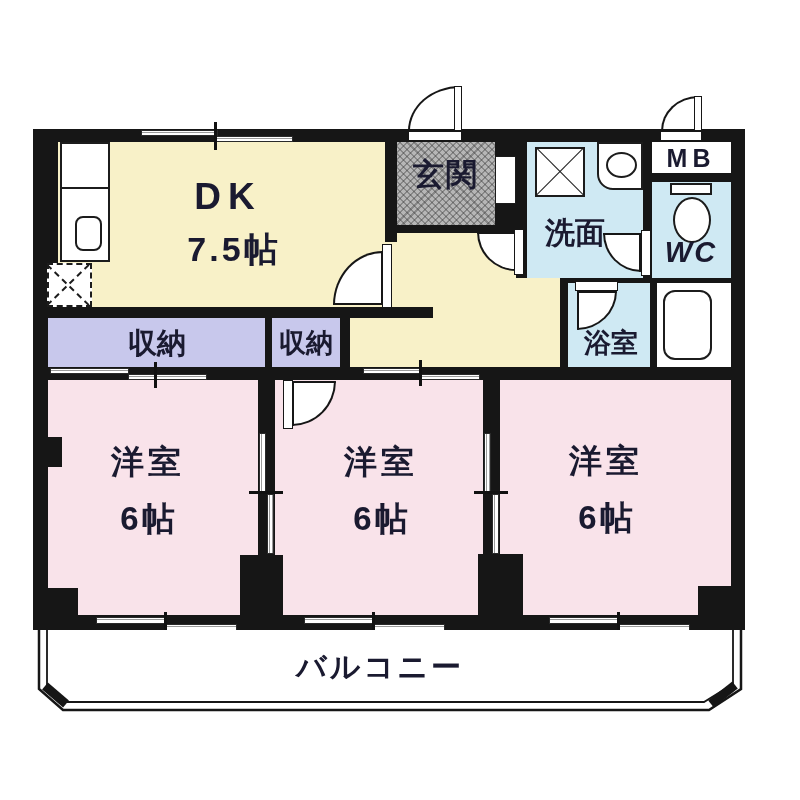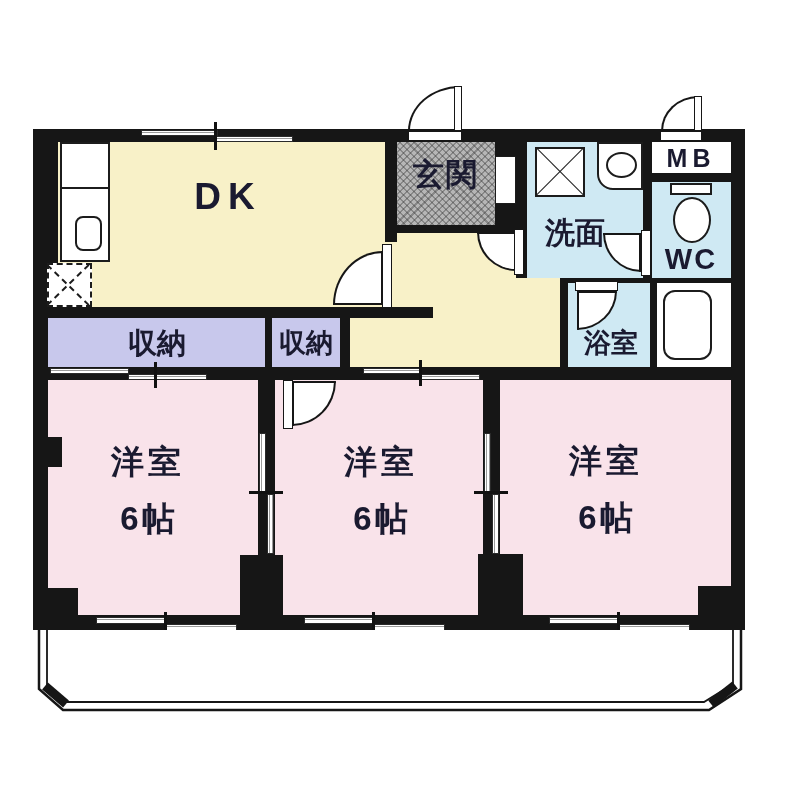--- a/index.html
+++ b/index.html
@@ -148,27 +148,29 @@
   <div class="tick" style="left:617px;top:612px;width:3px;height:26px;"></div>
 
   <svg class="abs" style="left:0;top:0;" width="800" height="800" viewBox="0 0 800 800">
     <path d="M39,630 L39,689 L63,710 L709,710 L741,689 L741,630" fill="#ffffff" stroke="#161616" stroke-width="2.5"></path>
     <path d="M47,630 L47,685 L67,702 L704,702 L733,684 L733,630" fill="none" stroke="#161616" stroke-width="1.8"></path>
     <path d="M45,686 L66,704" stroke="#161616" stroke-width="9"></path>
     <path d="M735,685 L711,704" stroke="#161616" stroke-width="9"></path>
   </svg>
 
   <div class="lbl" style="left:228px;top:196px;font-size:37px;letter-spacing:7px;">DK</div>
+  <div class="lbl" style="left:234px;top:249px;font-size:34px;letter-spacing:3px;">7.5帖</div>
   <div class="lbl" style="left:446px;top:174px;font-size:31px;letter-spacing:2px;">玄関</div>
   <div class="lbl" style="left:157px;top:343px;font-size:29px;">収納</div>
   <div class="lbl" style="left:306px;top:343px;font-size:27px;">収納</div>
   <div class="lbl" style="left:575px;top:233px;font-size:30px;">洗面</div>
   <div class="lbl" style="left:691px;top:158px;font-size:25px;letter-spacing:5px;">MB</div>
-  <div class="lbl" style="left:691px;top:259px;font-size:29px;letter-spacing:2px;">WC</div>
+  <div class="lbl" style="left:691px;top:252px;font-size:29px;letter-spacing:2px;font-style:italic;">WC</div>
   <div class="lbl" style="left:611px;top:343px;font-size:27px;">浴室</div>
   <div class="lbl" style="left:148px;top:461px;font-size:33px;letter-spacing:4px;">洋室</div>
   <div class="lbl" style="left:149px;top:518px;font-size:33px;letter-spacing:3px;">6帖</div>
   <div class="lbl" style="left:381px;top:461px;font-size:33px;letter-spacing:4px;">洋室</div>
   <div class="lbl" style="left:382px;top:518px;font-size:33px;letter-spacing:3px;">6帖</div>
   <div class="lbl" style="left:606px;top:460px;font-size:33px;letter-spacing:4px;">洋室</div>
   <div class="lbl" style="left:607px;top:517px;font-size:33px;letter-spacing:3px;">6帖</div>
+  <div class="lbl" style="left:380px;top:667px;font-size:30px;letter-spacing:3px;">バルコニー</div>
 
 </div>
 
 </body></html>

